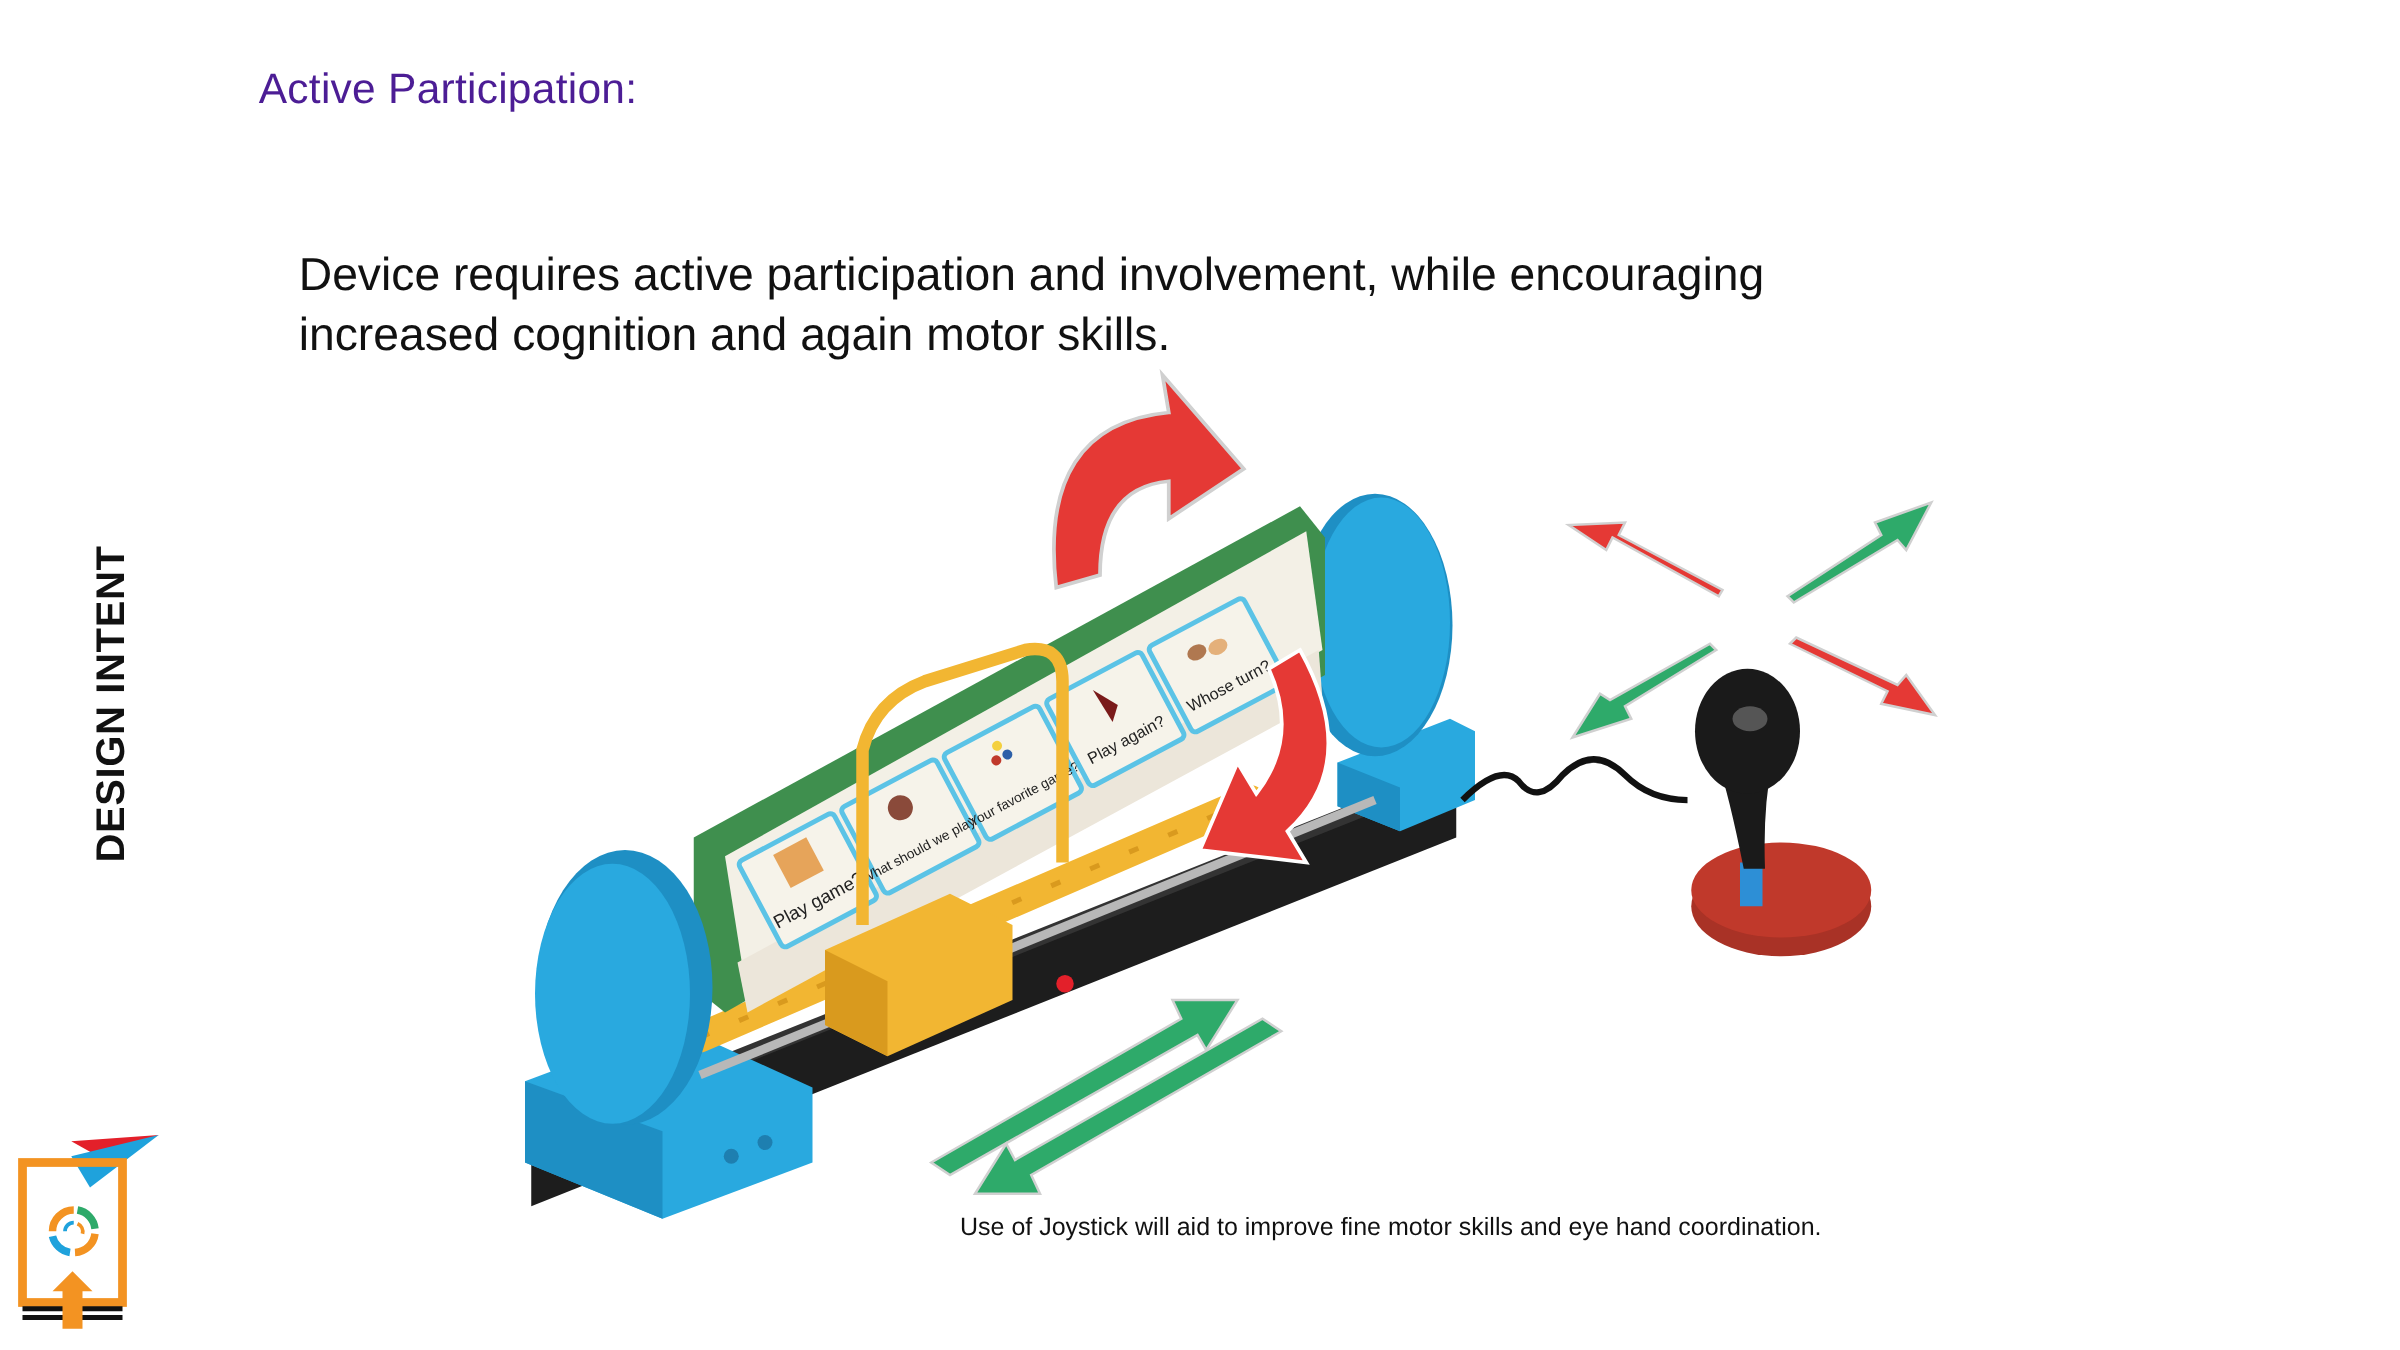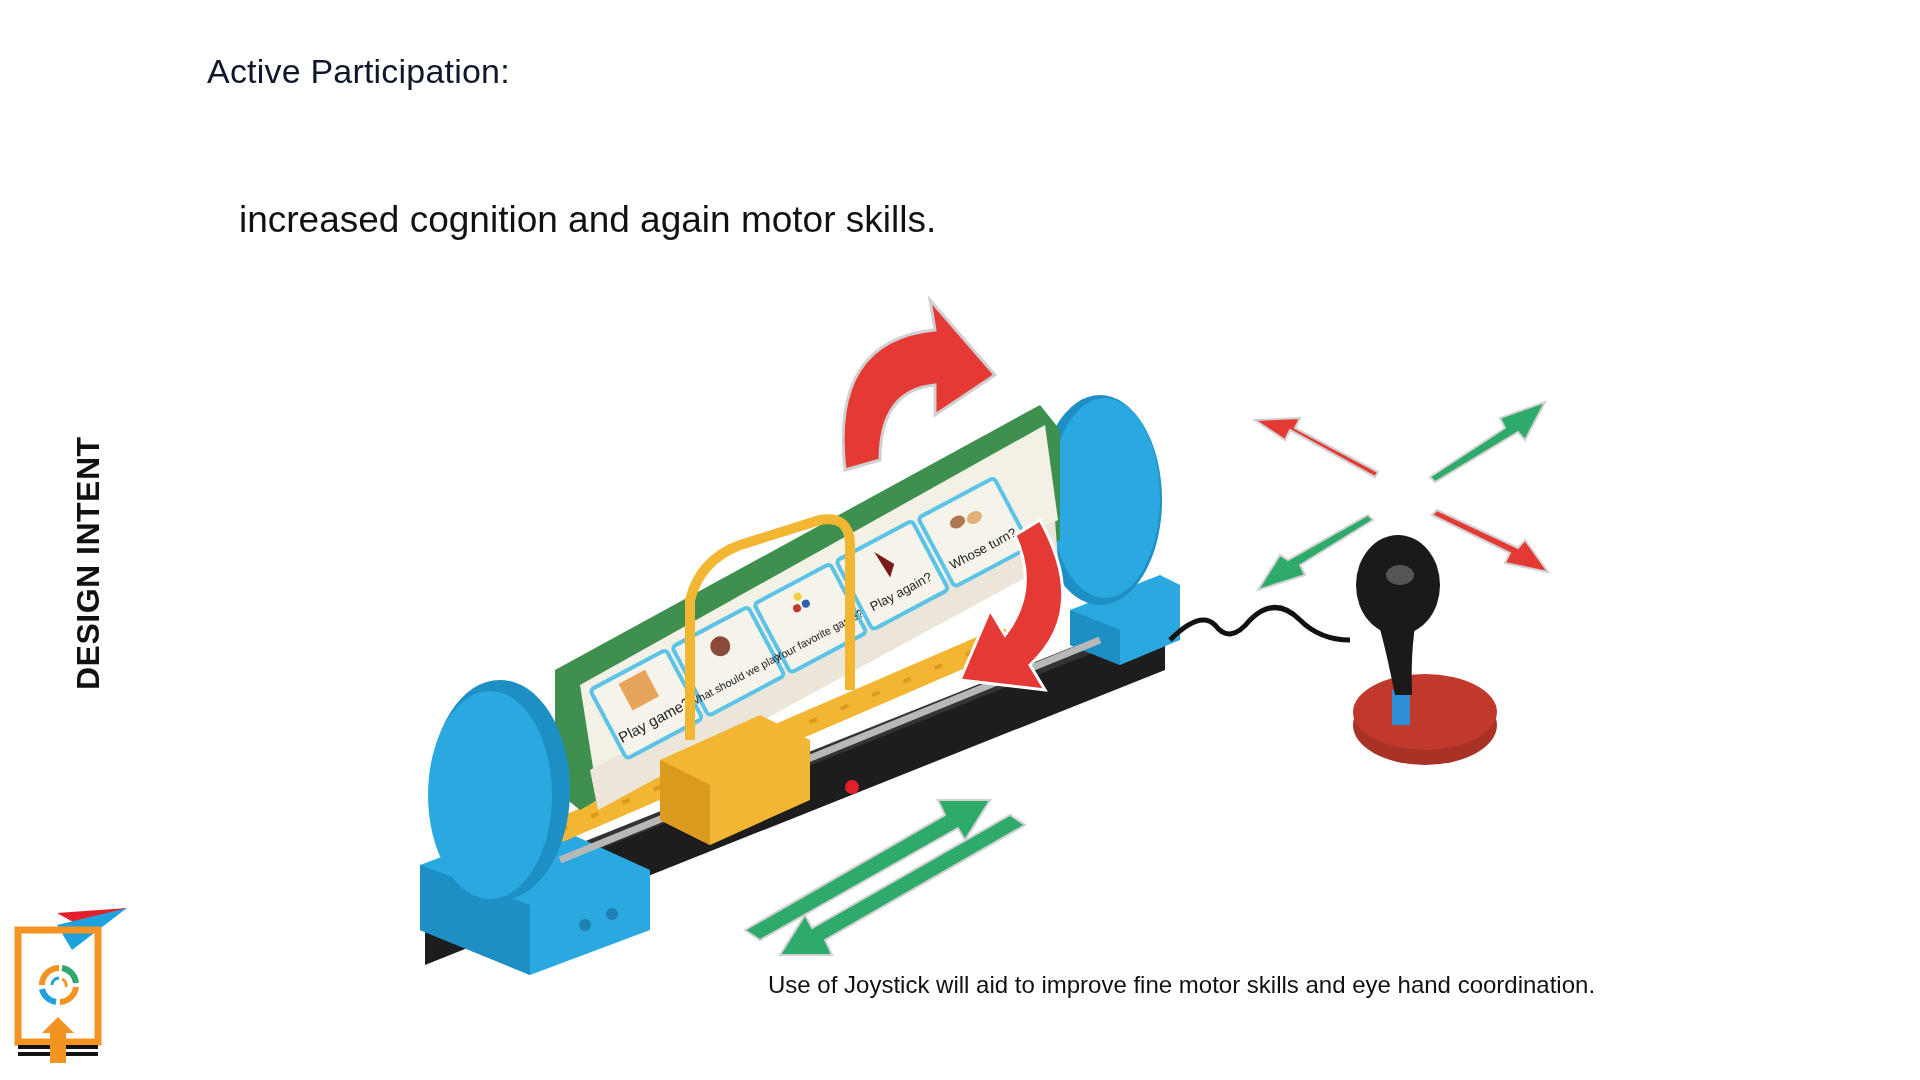--- a/index.html
+++ b/index.html
@@ -1,31 +1,32 @@
 <!DOCTYPE html>
 <html><head>
 <meta charset="utf-8">
 <style>
   html, body { margin:0; padding:0; }
   body { width:1920px; height:1080px; background:#ffffff; position:relative; overflow:hidden;
          font-family:"Liberation Sans", "DejaVu Sans", sans-serif; color:#111; }
-  .heading { position:absolute; left:207px; top:52px; font-size:34px; font-weight:500; letter-spacing:0.2px; color:#0f172a; }
+  .heading { position:absolute; left:207px; top:52px; font-size:34px; font-weight:500; letter-spacing:0.2px; color:#4c1d95; }
   .description { position:absolute; left:239px; top:196px; font-size:37px; line-height:48px; color:#111; width:1400px; }
   .side-label { position:absolute; left:70px; top:690px; transform:rotate(-90deg); transform-origin:left top;
                 font-size:32px; font-weight:700; color:#111; white-space:nowrap; letter-spacing:0.5px; }
-  .caption { position:absolute; left:768px; top:971px; font-size:24px; color:#111; white-space:nowrap; font-weight:500; }
+  .caption { position:absolute; left:768px; top:971px; font-size:20px; color:#111; white-space:nowrap; font-weight:500; }
   .logo { position:absolute; left:12px; top:905px; width:120px; height:160px; }
   .illustration { position:absolute; left:400px; top:290px; width:1160px; height:720px; }
 </style>
 </head>
 <body>
 
 <div class="heading">Active Participation:</div>
 
 <div class="description">
+  <div>Device requires active participation and involvement, while encouraging</div>
   <div>increased cognition and again motor skills.</div>
 </div>
 
 <div class="side-label">DESIGN INTENT</div>
 
 <svg class="illustration" viewBox="400 290 1160 720" xmlns="http://www.w3.org/2000/svg">
 
   <g>
     <polygon points="425,915 1165,620 1165,670 425,965" fill="#1d1d1d"></polygon>
     <polygon points="425,905 1160,612 1170,622 435,915" fill="#333"></polygon>

